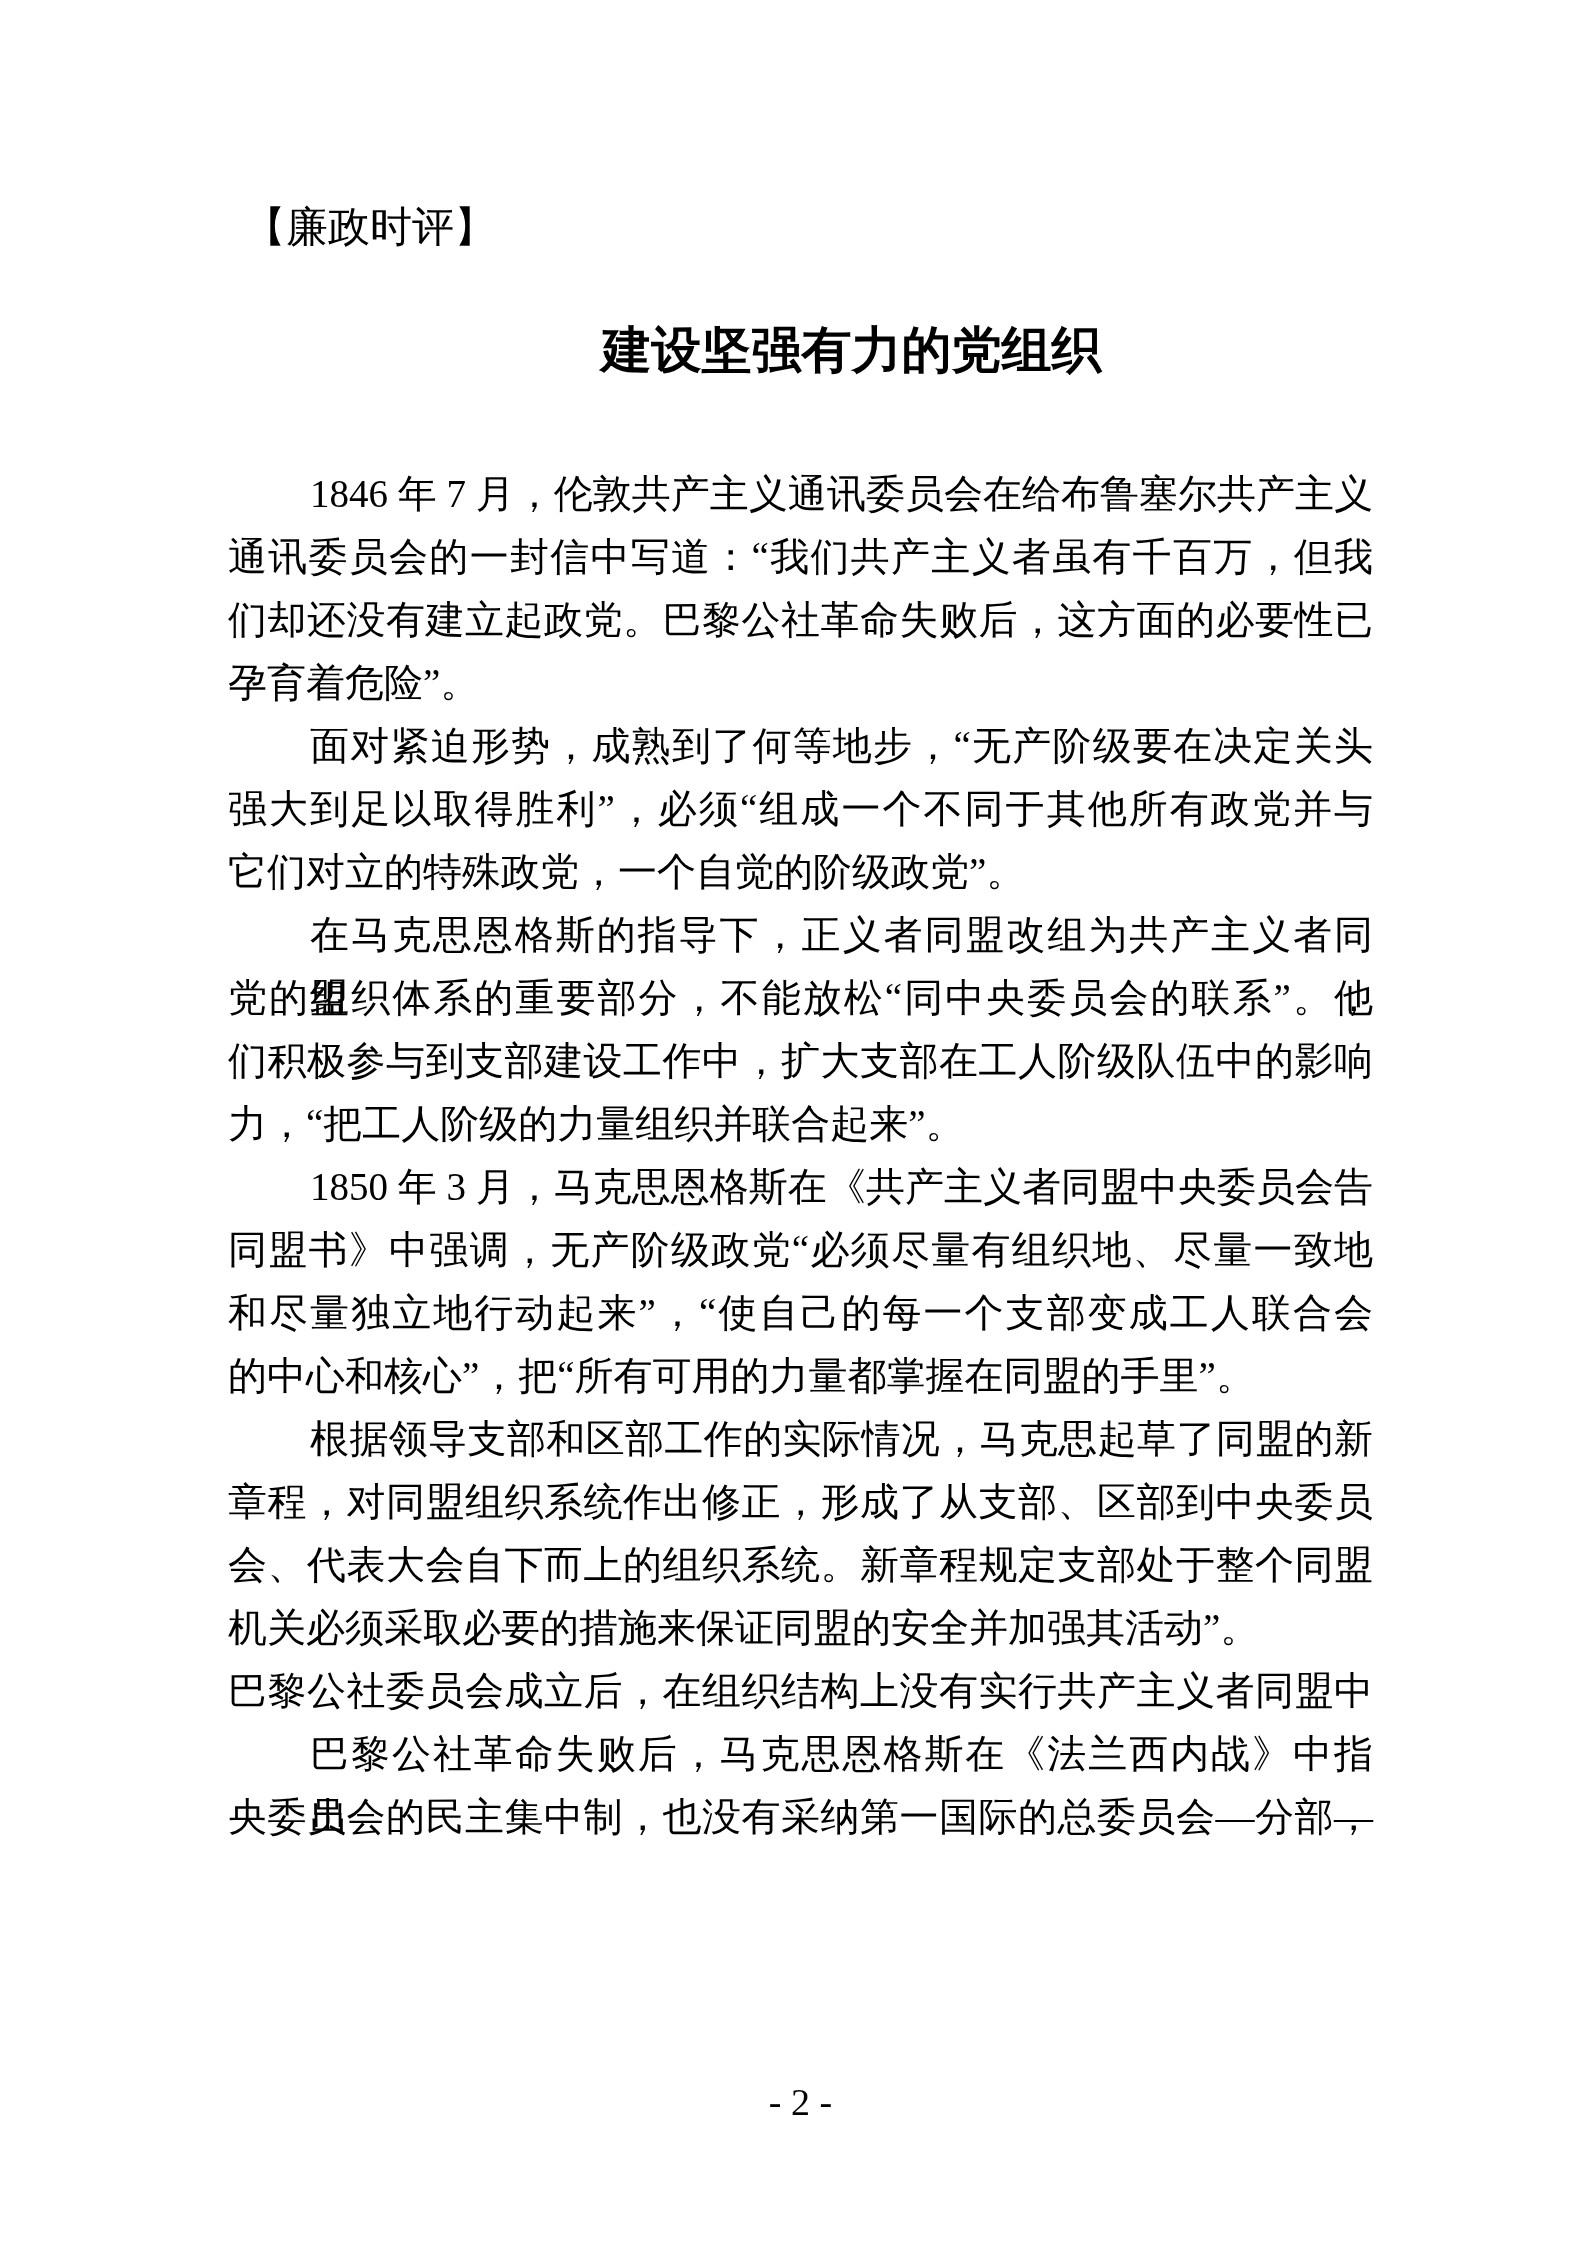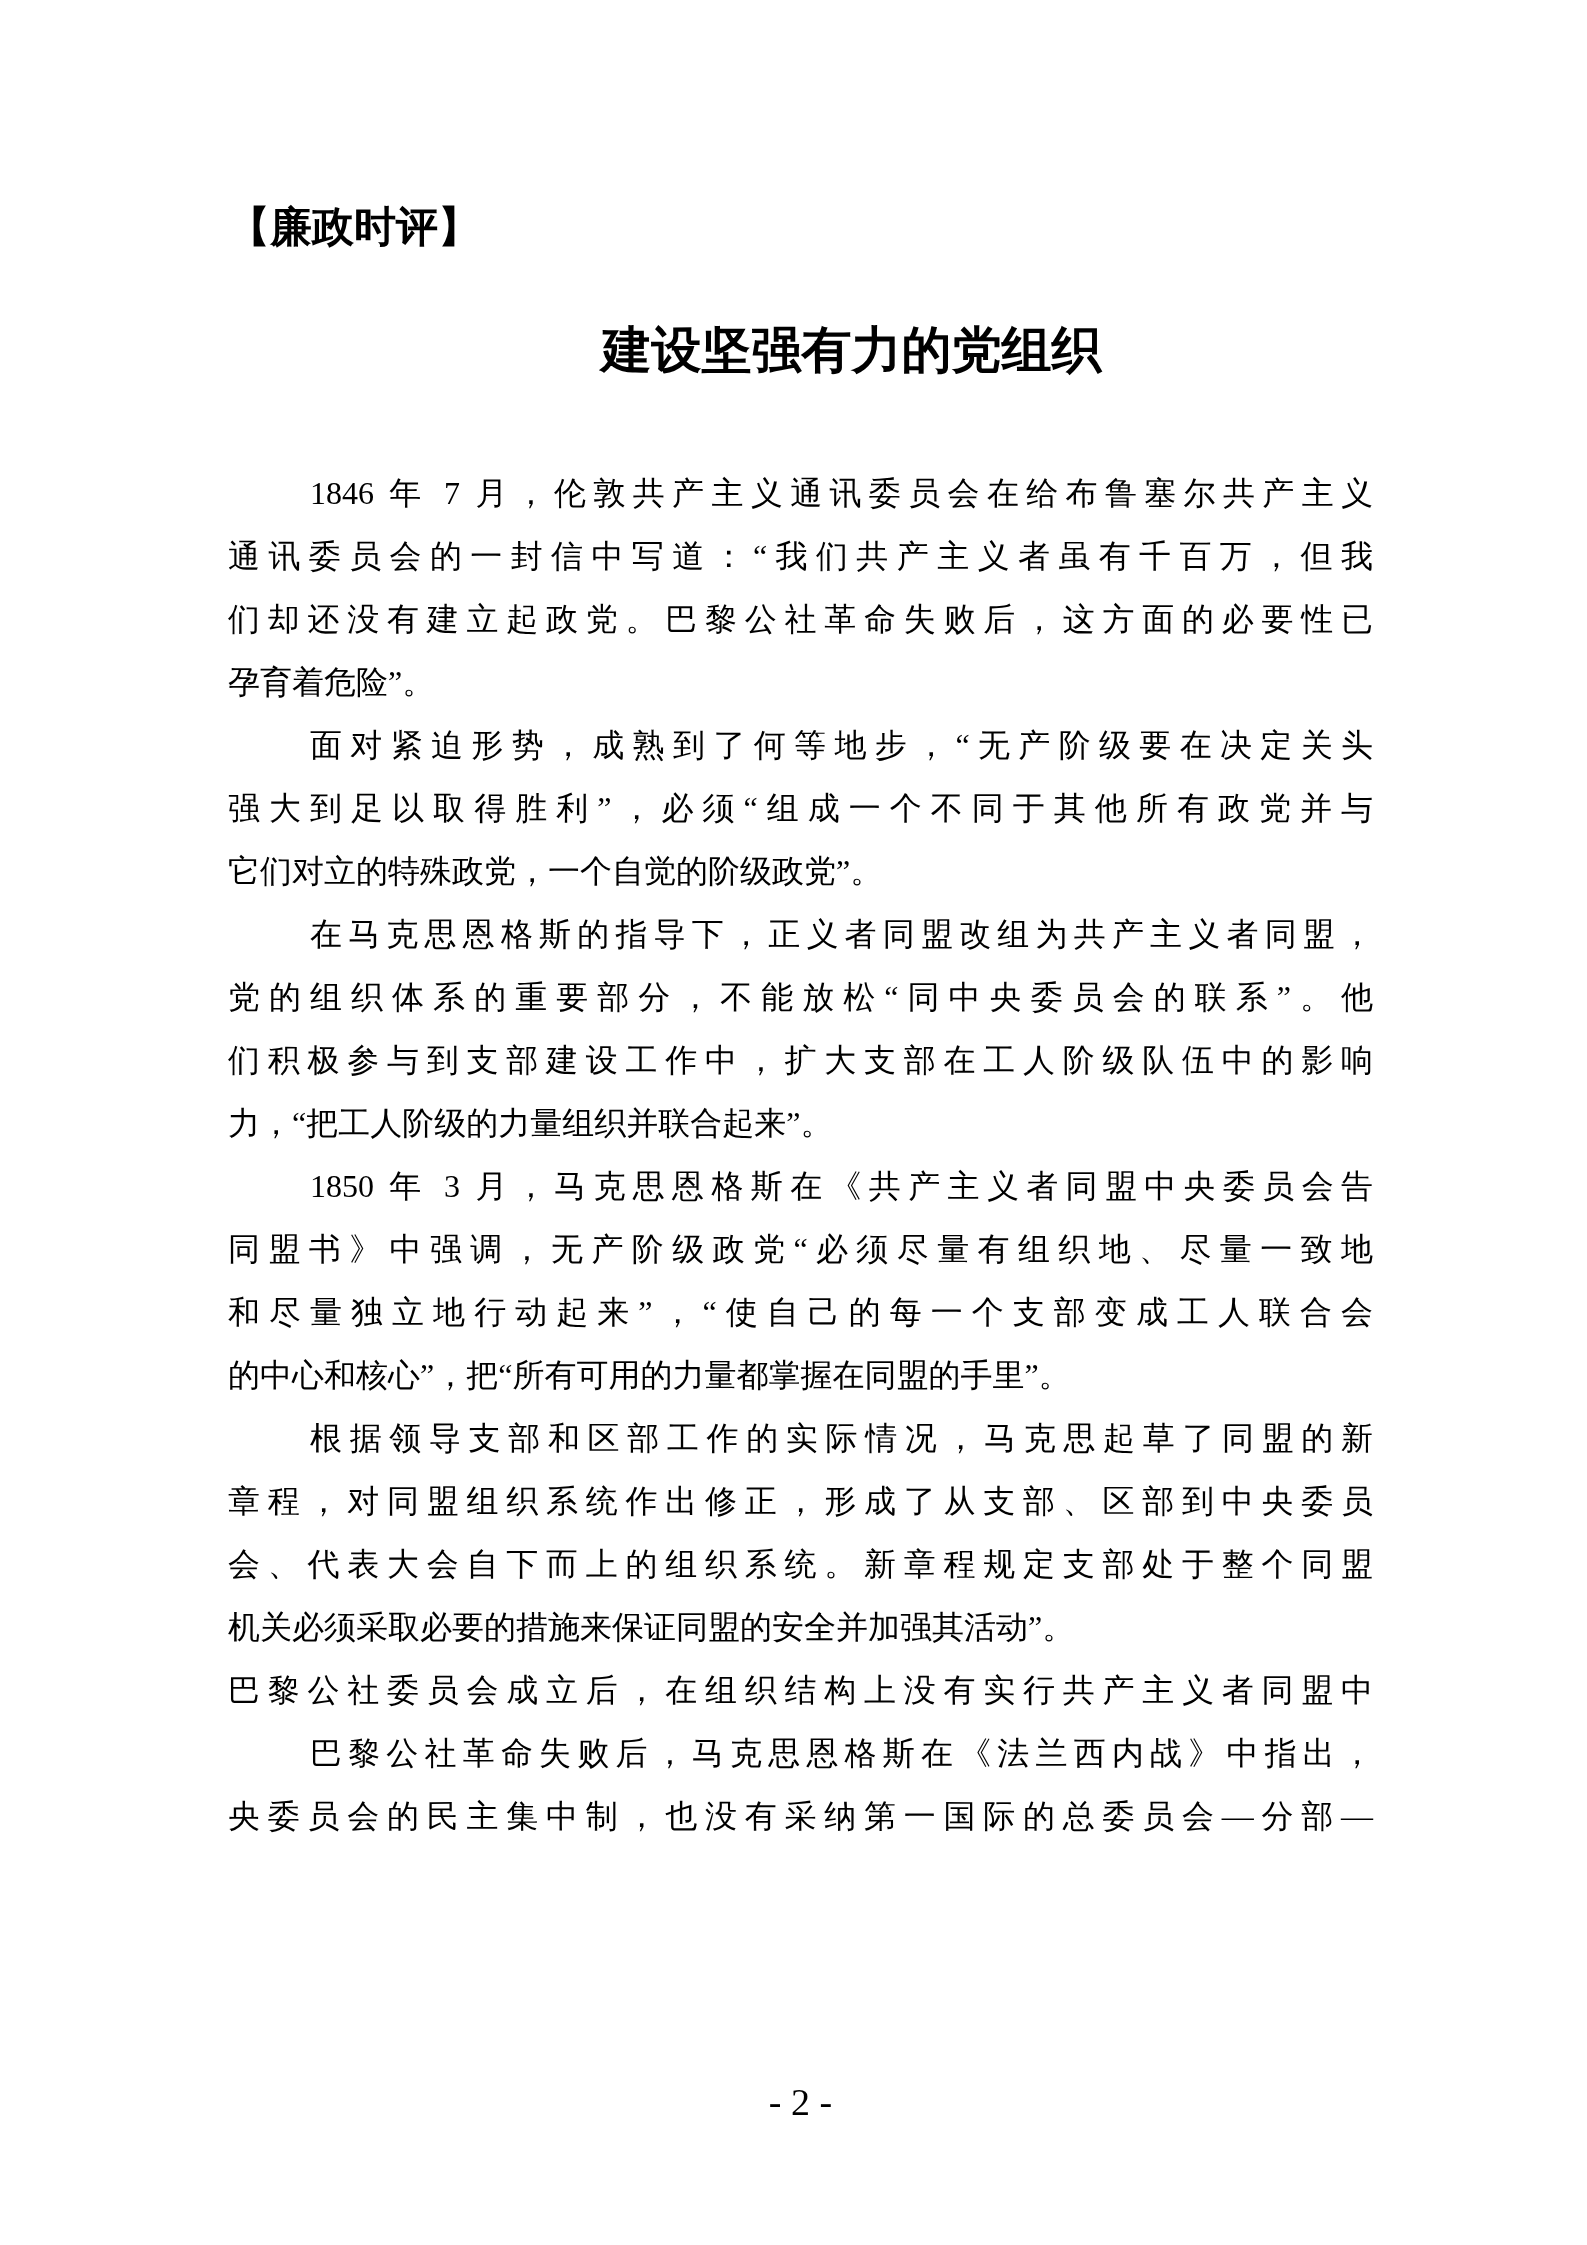--- a/index.html
+++ b/index.html
@@ -17,47 +17,46 @@
   .page {
     position: absolute;
     left: 0; top: 0;
     width: 1587px;
     height: 2245px;
     background: #ffffff;
     overflow: hidden;
   }
   .doc-header {
     position: absolute;
-    left: 228px;
+    left: 244px;
     top: 202px;
     font-size: 42px;
     line-height: 50px;
     white-space: nowrap;
-    font-weight: bold;
   }
   .doc-title {
     position: absolute;
     left: 0;
     right: 0;
     top: 320px;
     text-align: center;
     font-size: 50px;
     line-height: 60px;
     font-weight: bold;
     transform: translateX(58px);
     white-space: nowrap;
   }
   .body-block {
     position: absolute;
     left: 228px;
     top: 462px;
     width: 1145px;
   }
   .line {
-    font-size: 32px;
+    font-size: 39px;
     height: 63px;
     line-height: 63px;
     white-space: nowrap;
     text-align: left;
   }
   
   .line.jl {
     white-space: normal;
     text-align: justify;
     text-align-last: justify;

